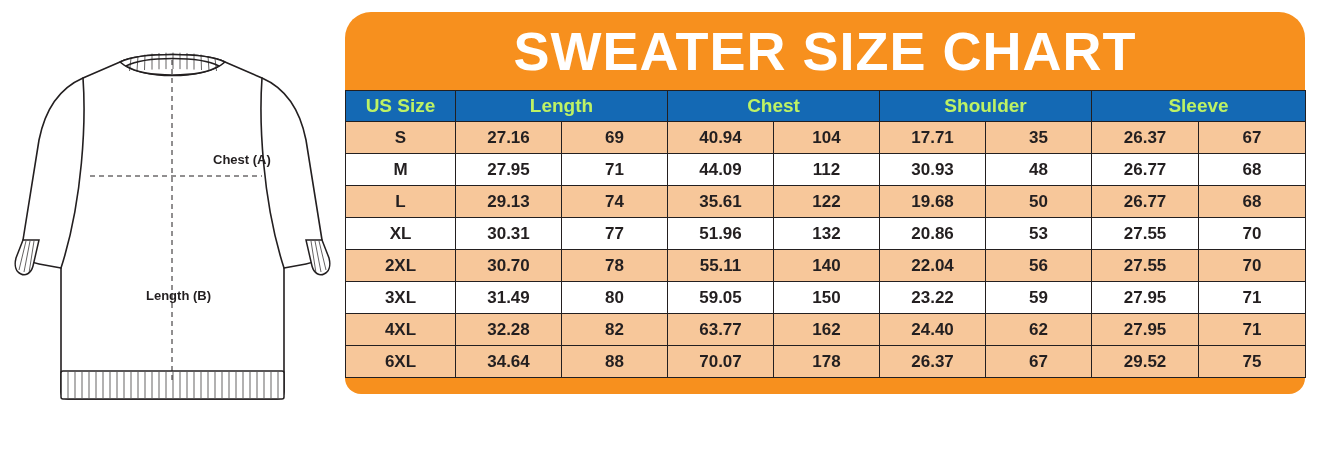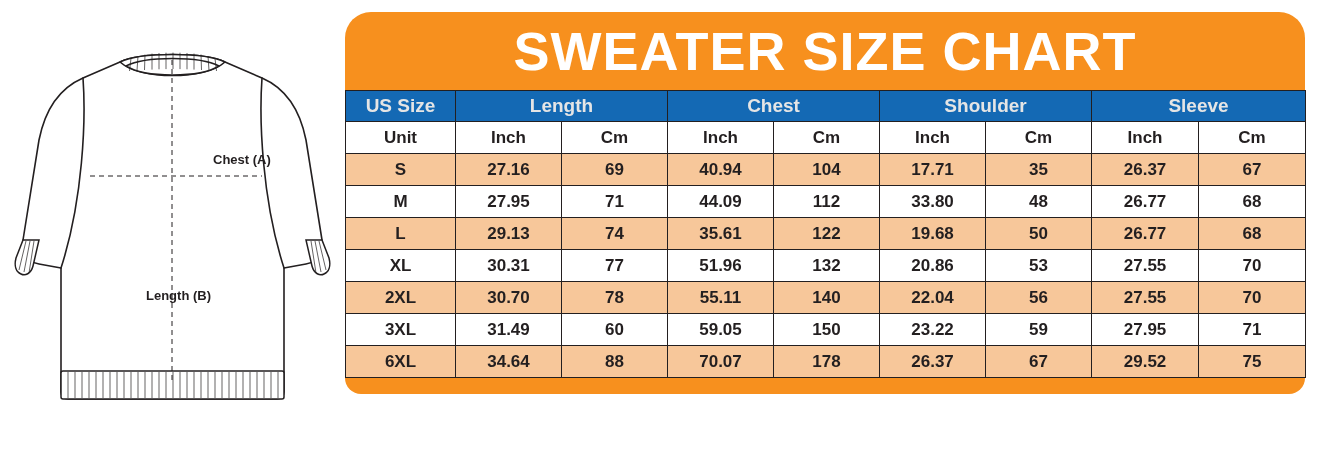--- a/index.html
+++ b/index.html
@@ -70,21 +70,21 @@
     text-align: center;
     font-size: 17px;
     font-weight: bold;
     color: #231f20;
     height: 31px;
     padding: 0;
     font-family: "Liberation Sans", sans-serif;
   }
   tr.group-header th {
     background: #1469b4;
-    color: #e5e5e5;
+    color: #bef264;
     font-size: 19px;
     font-weight: bold;
     height: 30px;
   }
   tr.unit-row td {
     background: #ffffff;
     font-size: 17px;
   }
   tr.data-row.odd td {
     background: #f7c79a;
@@ -228,51 +228,40 @@
           <col style="width:107px">
       </colgroup>
       <thead>
         <tr class="group-header">
           <th rowspan="1">US Size</th>
           <th colspan="2">Length</th>
           <th colspan="2">Chest</th>
           <th colspan="2">Shoulder</th>
           <th colspan="2">Sleeve</th>
         </tr>
-        <tr class="unit-row">
-          <td>Unit</td>
-          <td>Inch</td>
-          <td>Cm</td>
-          <td>Inch</td>
-          <td>Cm</td>
-          <td>Inch</td>
-          <td>Cm</td>
-          <td>Inch</td>
-          <td>Cm</td>
-        </tr>
       </thead>
       <tbody>
         <tr class="data-row odd">
           <td>S</td>
           <td>27.16</td>
           <td>69</td>
           <td>40.94</td>
           <td>104</td>
           <td>17.71</td>
           <td>35</td>
           <td>26.37</td>
           <td>67</td>
         </tr>
         <tr class="data-row even">
           <td>M</td>
           <td>27.95</td>
           <td>71</td>
           <td>44.09</td>
           <td>112</td>
-          <td>33.80</td>
+          <td>30.93</td>
           <td>48</td>
           <td>26.77</td>
           <td>68</td>
         </tr>
         <tr class="data-row odd">
           <td>L</td>
           <td>29.13</td>
           <td>74</td>
           <td>35.61</td>
           <td>122</td>
@@ -299,25 +288,36 @@
           <td>55.11</td>
           <td>140</td>
           <td>22.04</td>
           <td>56</td>
           <td>27.55</td>
           <td>70</td>
         </tr>
         <tr class="data-row even">
           <td>3XL</td>
           <td>31.49</td>
-          <td>60</td>
+          <td>80</td>
           <td>59.05</td>
           <td>150</td>
           <td>23.22</td>
           <td>59</td>
+          <td>27.95</td>
+          <td>71</td>
+        </tr>
+        <tr class="data-row odd">
+          <td>4XL</td>
+          <td>32.28</td>
+          <td>82</td>
+          <td>63.77</td>
+          <td>162</td>
+          <td>24.40</td>
+          <td>62</td>
           <td>27.95</td>
           <td>71</td>
         </tr>
         <tr class="data-row odd">
           <td>6XL</td>
           <td>34.64</td>
           <td>88</td>
           <td>70.07</td>
           <td>178</td>
           <td>26.37</td>

